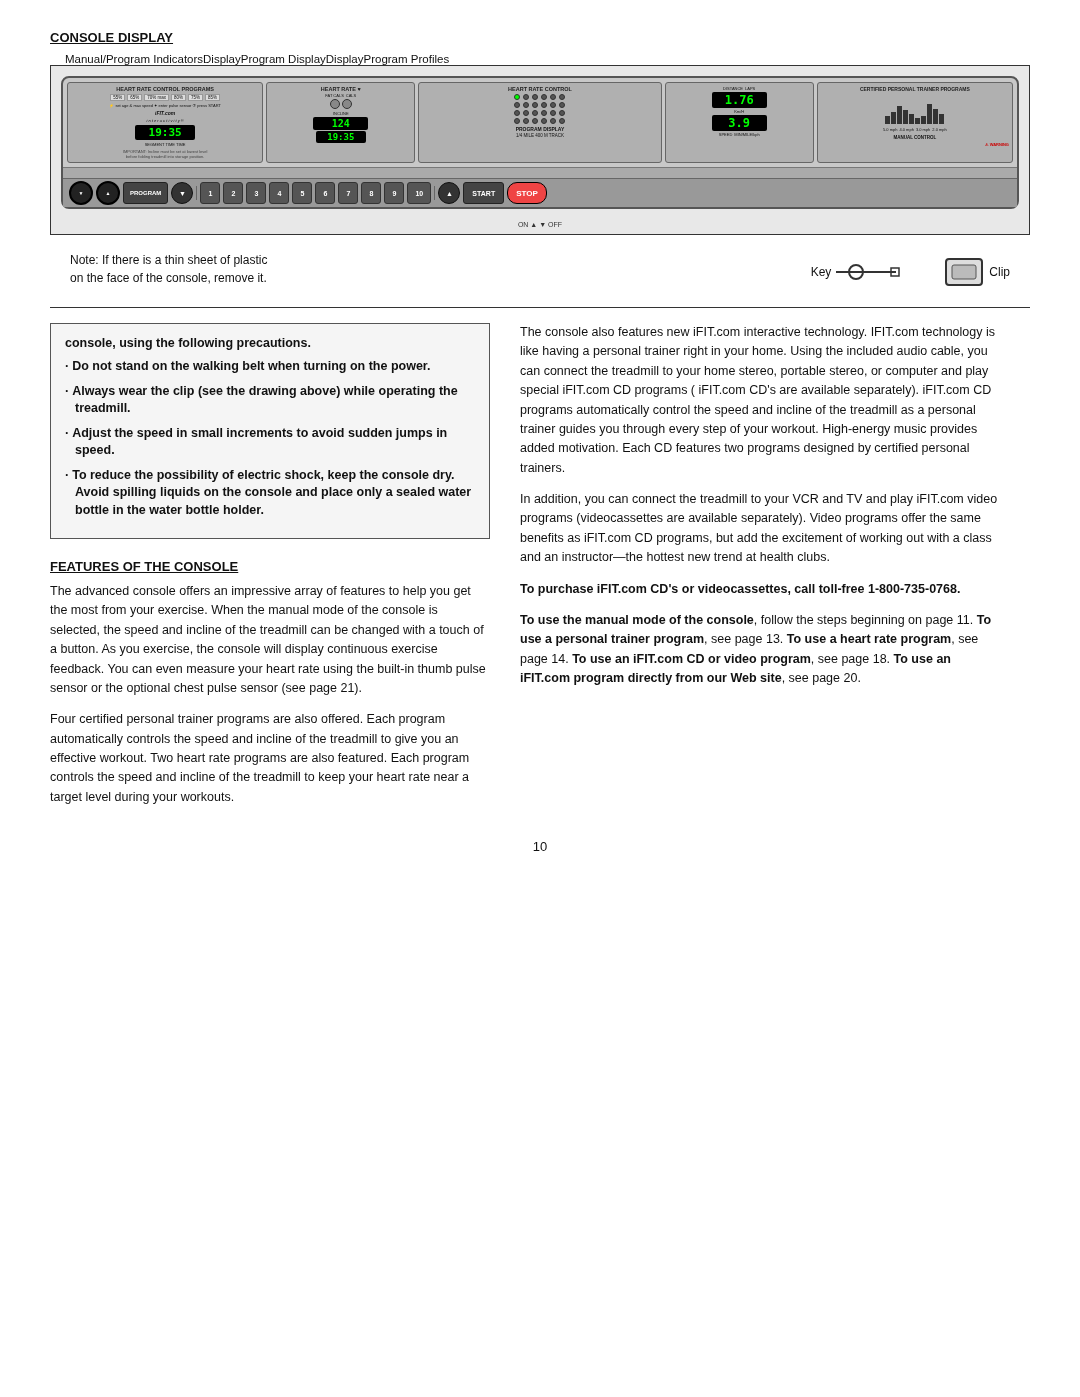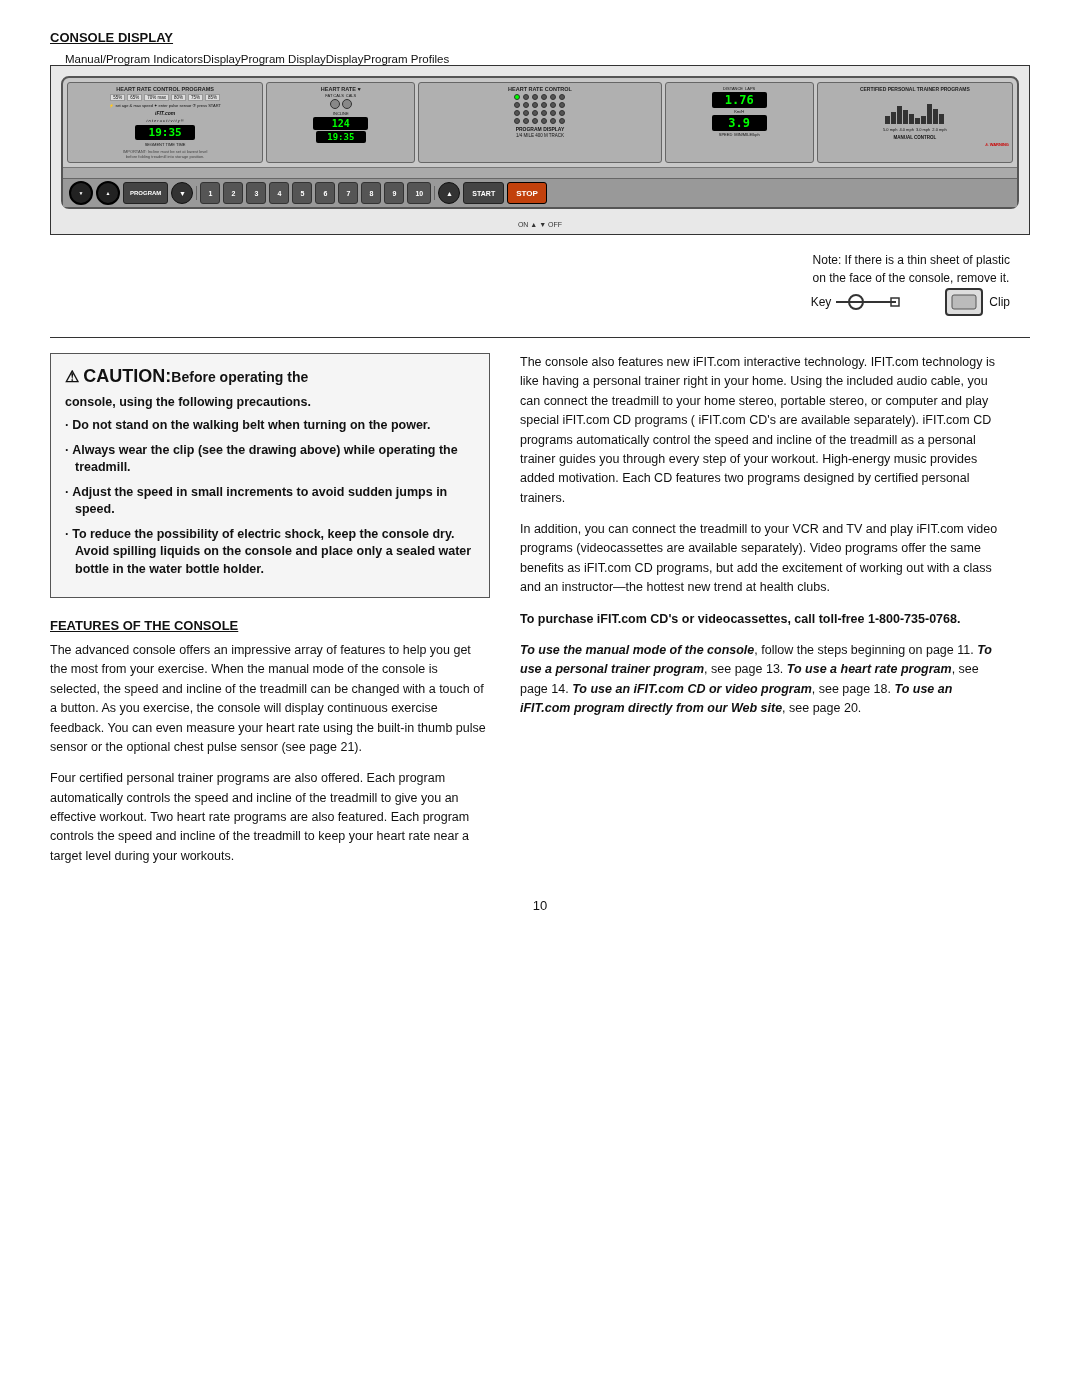--- a/index.html
+++ b/index.html
@@ -87,21 +87,20 @@
       text-align: center;
     }
 
     .note-row {
       display: flex;
       justify-content: space-between;
       align-items: flex-end;
       font-size: 12px;
       margin-top: 16px;
       padding: 0 20px;
-      flex-direction: column;
     }
 
     .note-text {
       font-size: 12px;
       line-height: 1.5;
     }
 
     .key-clip-row {
       display: flex;
       align-items: center;
@@ -194,21 +193,20 @@
     }
 
     .right-text {
       font-size: 12.5px;
       line-height: 1.55;
       margin-bottom: 12px;
     }
 
     .right-text strong {
       font-weight: bold;
-      font-style: italic;
     }
 
     .page-number {
       text-align: center;
       font-size: 13px;
       margin-top: 20px;
     }
 
     .divider-line {
       border: none;
@@ -370,21 +368,21 @@
         <div style="width:20px;height:22px;background:#555;border:1px solid #333;border-radius:3px;display:flex;align-items:center;justify-content:center;color:white;font-size:7px;font-weight:bold;">4</div>
         <div style="width:20px;height:22px;background:#555;border:1px solid #333;border-radius:3px;display:flex;align-items:center;justify-content:center;color:white;font-size:7px;font-weight:bold;">5</div>
         <div style="width:20px;height:22px;background:#555;border:1px solid #333;border-radius:3px;display:flex;align-items:center;justify-content:center;color:white;font-size:7px;font-weight:bold;">6</div>
         <div style="width:20px;height:22px;background:#555;border:1px solid #333;border-radius:3px;display:flex;align-items:center;justify-content:center;color:white;font-size:7px;font-weight:bold;">7</div>
         <div style="width:20px;height:22px;background:#555;border:1px solid #333;border-radius:3px;display:flex;align-items:center;justify-content:center;color:white;font-size:7px;font-weight:bold;">8</div>
         <div style="width:20px;height:22px;background:#555;border:1px solid #333;border-radius:3px;display:flex;align-items:center;justify-content:center;color:white;font-size:7px;font-weight:bold;">9</div>
         <div style="width:24px;height:22px;background:#555;border:1px solid #333;border-radius:3px;display:flex;align-items:center;justify-content:center;color:white;font-size:7px;font-weight:bold;">10</div>
         <div style="height:14px;width:1px;background:#666;"></div>
         <div style="width:22px;height:22px;border-radius:50%;background:#333;border:1px solid #111;display:flex;align-items:center;justify-content:center;color:white;font-size:7px;font-weight:bold;">▲</div>
         <div style="height:22px;padding:0 8px;background:#444;border:1px solid #222;border-radius:3px;display:flex;align-items:center;color:white;font-size:7px;font-weight:bold;">START</div>
-        <div style="height:22px;padding:0 8px;background:#c2410c;border:1px solid #000;border-radius:3px;display:flex;align-items:center;color:white;font-size:8px;font-weight:900;">STOP</div>
+        <div style="height:22px;padding:0 8px;background:#ef4444;border:1px solid #000;border-radius:10px;display:flex;align-items:center;color:white;font-size:8px;font-weight:900;">STOP</div>
       </div>
     </div>
 
     <div style="position:absolute; bottom:6px; left:50%; transform:translateX(-50%); font-size:7px; color:#333;">ON ▲  ▼ OFF</div>
   </div>
 
   <div class="note-row">
     <div class="note-text">
       <span>Note: If there is a thin sheet of plastic</span><br>
       <span>on the face of the console, remove it.</span>
@@ -412,23 +410,20 @@
   </div>
 </div>
 
 <hr class="divider-line">
 
 <div class="main-content">
 
   <div class="left-column">
 
     <div class="caution-box">
-      <div class="caution-header">
-        <span class="caution-warning-icon">⚠</span><span class="caution-word">CAUTION:</span><span>Before operating the</span>
-      </div>
       <div class="caution-intro">console, using the following precautions.</div>
       <ul class="caution-list">
         <li><span>Do not stand on the walking belt when turning on the power.</span></li>
         <li><span>Always wear the clip (see the drawing above) while operating the treadmill.</span></li>
         <li><span>Adjust the speed in small increments to avoid sudden jumps in speed.</span></li>
         <li><span>To reduce the possibility of electric shock, keep the console dry. Avoid spilling liquids on the console and place only a sealed water bottle in the water bottle holder.</span></li>
       </ul>
     </div>
 
     <div class="features-section">

